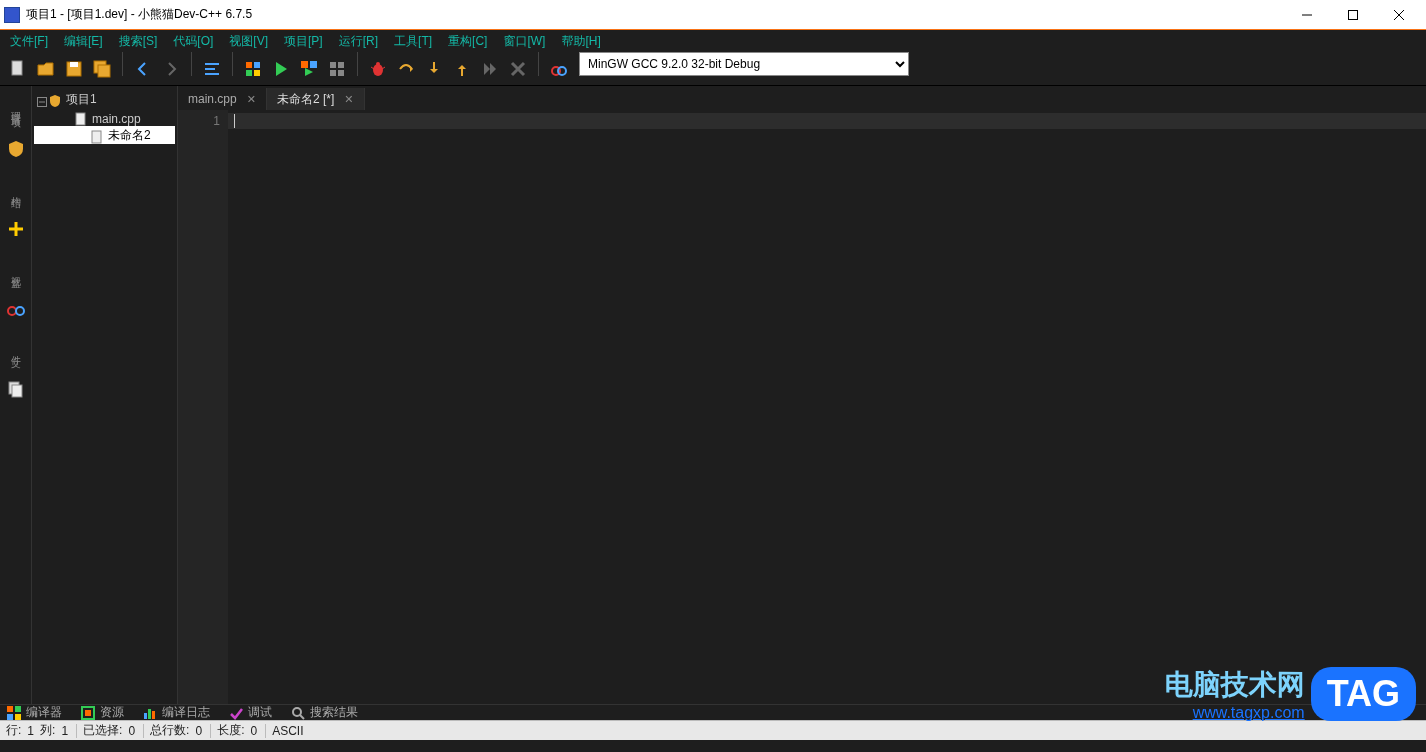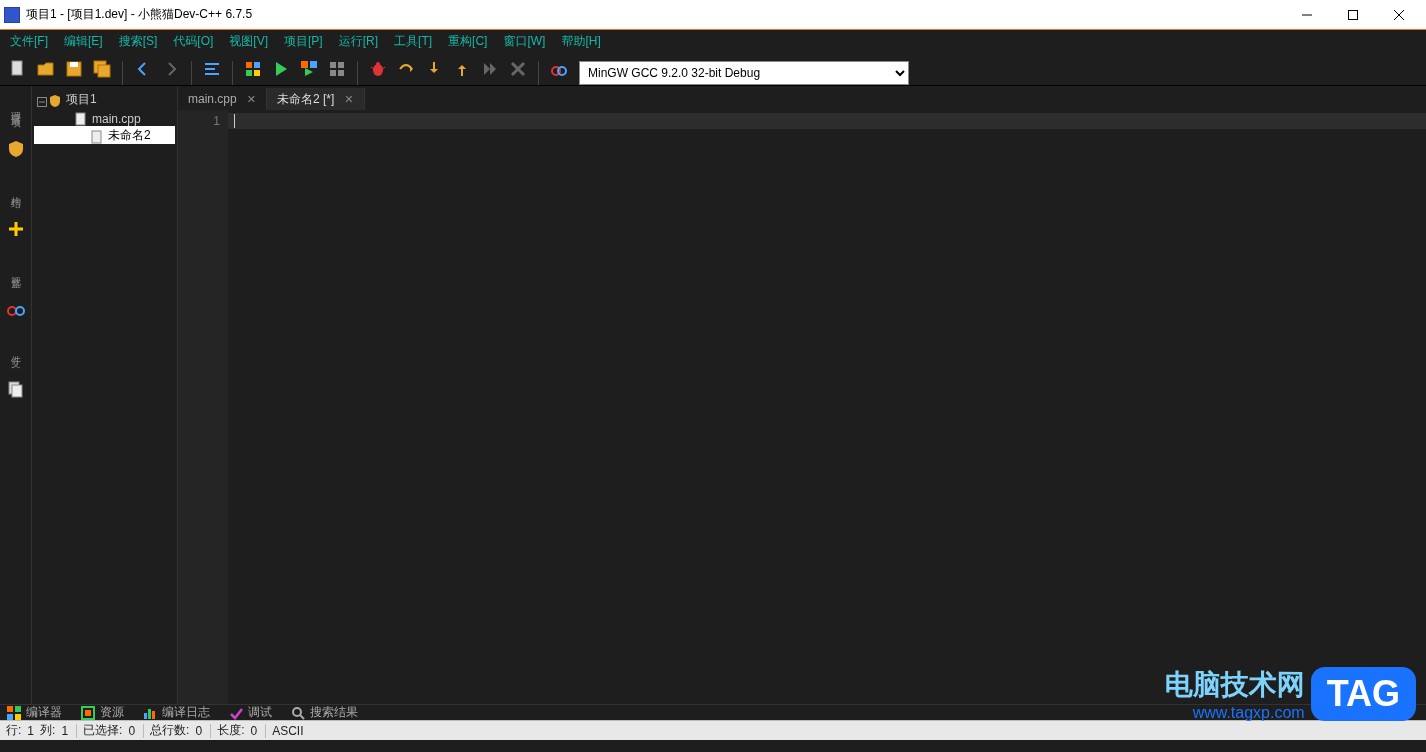--- a/index.html
+++ b/index.html
@@ -5,21 +5,21 @@
 * { margin: 0; padding: 0; box-sizing: border-box; font-family: "Microsoft YaHei", "SimSun", sans-serif; }
 html, body { width: 1426px; height: 752px; overflow: hidden; background: #1e1e1e; }
 .titlebar { height: 30px; background: #fff; display: flex; align-items: center; padding: 0 4px; border-bottom: 1px solid #f97316; }
 .titlebar .app-icon { width: 16px; height: 16px; background: #3355cc; border: 1px solid #224499; margin-right: 6px; }
 .titlebar .title { font-size: 12px; color: #000; flex: 1; }
 .titlebar .win-controls { display: flex; }
 .titlebar .win-btn { width: 46px; height: 30px; display: flex; align-items: center; justify-content: center; cursor: pointer; }
 .titlebar .win-btn svg { width: 10px; height: 10px; }
 .menubar { height: 22px; background: #1e1e1e; display: flex; align-items: center; padding: 0 2px; }
 .menubar .menu-item { color: #14b8a6; font-size: 12px; padding: 2px 8px; cursor: pointer; }
-.toolbar { height: 34px; background: #1e1e1e; display: flex; align-items: flex-end; padding: 0 4px; border-bottom: 1px solid #000; }
+.toolbar { height: 34px; background: #1e1e1e; display: flex; align-items: flex-start; padding: 0 4px; border-bottom: 1px solid #000; }
 .toolbar .tb-group { display: flex; align-items: center; height: 100%; }
 .toolbar .tb-sep { width: 1px; height: 24px; background: #444; margin: 0 6px; }
 .toolbar .tb-btn { width: 28px; height: 28px; display: flex; align-items: center; justify-content: center; cursor: pointer; }
 .toolbar select { height: 24px; width: 330px; background: #fff; border: 1px solid #888; font-size: 12px; padding: 0 4px; margin-left: 6px; }
 .main-area { display: flex; height: calc(100% - 30px - 22px - 34px - 28px - 20px); }
 .left-rail { width: 32px; background: #1e1e1e; border-right: 1px solid #333; display: flex; flex-direction: column; align-items: center; padding-top: 4px; }
 .left-rail .rail-item { width: 28px; height: 38px; display: flex; flex-direction: column; align-items: center; justify-content: center; cursor: pointer; margin-bottom: 2px; }
 .left-rail .rail-label { font-size: 10px; color: #888; writing-mode: vertical-rl; text-orientation: upright; letter-spacing: -2px; margin-top: 2px; }
 .left-rail .rail-icon { width: 20px; height: 20px; }
 .project-panel { width: 146px; background: #1e1e1e; border-right: 1px solid #333; }
@@ -41,22 +41,22 @@
 .bottom-tabs { height: 16px; background: #1e1e1e; display: flex; align-items: center; padding: 0 6px; border-top: 1px solid #333; }
 .bottom-tabs .btab { display: flex; align-items: center; color: #aaa; font-size: 12px; margin-right: 18px; cursor: pointer; }
 .bottom-tabs .btab .icon { width: 16px; height: 16px; margin-right: 4px; }
 .statusbar { height: 20px; background: #e8e8e8; display: flex; align-items: center; font-size: 12px; color: #222; padding: 0 6px; border-top: 1px solid #bbb; }
 .statusbar .cell { margin-right: 6px; }
 .statusbar .cell.sep-after { border-right: 1px solid #bbb; padding-right: 8px; }
 .watermark { position: absolute; right: 10px; bottom: 30px; pointer-events: none; }
 .watermark .wm-box { display: flex; align-items: center; }
 .watermark .wm-text { text-align: right; margin-right: 6px; }
 .watermark .wm-text .line1 { color: #7dd3fc; font-size: 28px; font-weight: bold; }
-.watermark .wm-text .line2 { color: #1a73ff; font-size: 16px; }
-.watermark .tag-badge { background: #1a73ff; color: #fff; font-size: 36px; font-weight: bold; padding: 6px 16px; border-radius: 14px; }
+.watermark .wm-text .line2 { color: #1a73ff; font-size: 16px; text-decoration: underline; }
+.watermark .tag-badge { background: #1a73ff; color: #fff; font-size: 36px; font-weight: bold; padding: 6px 16px; border-radius: 20px; }
 </style>
 </head>
 <body>
 
 <div class="titlebar">
   <div class="app-icon"></div>
   <div class="title">项目1 - [项目1.dev] - 小熊猫Dev-C++ 6.7.5</div>
   <div class="win-controls">
     <div class="win-btn">
         <svg viewBox="0 0 10 10">

